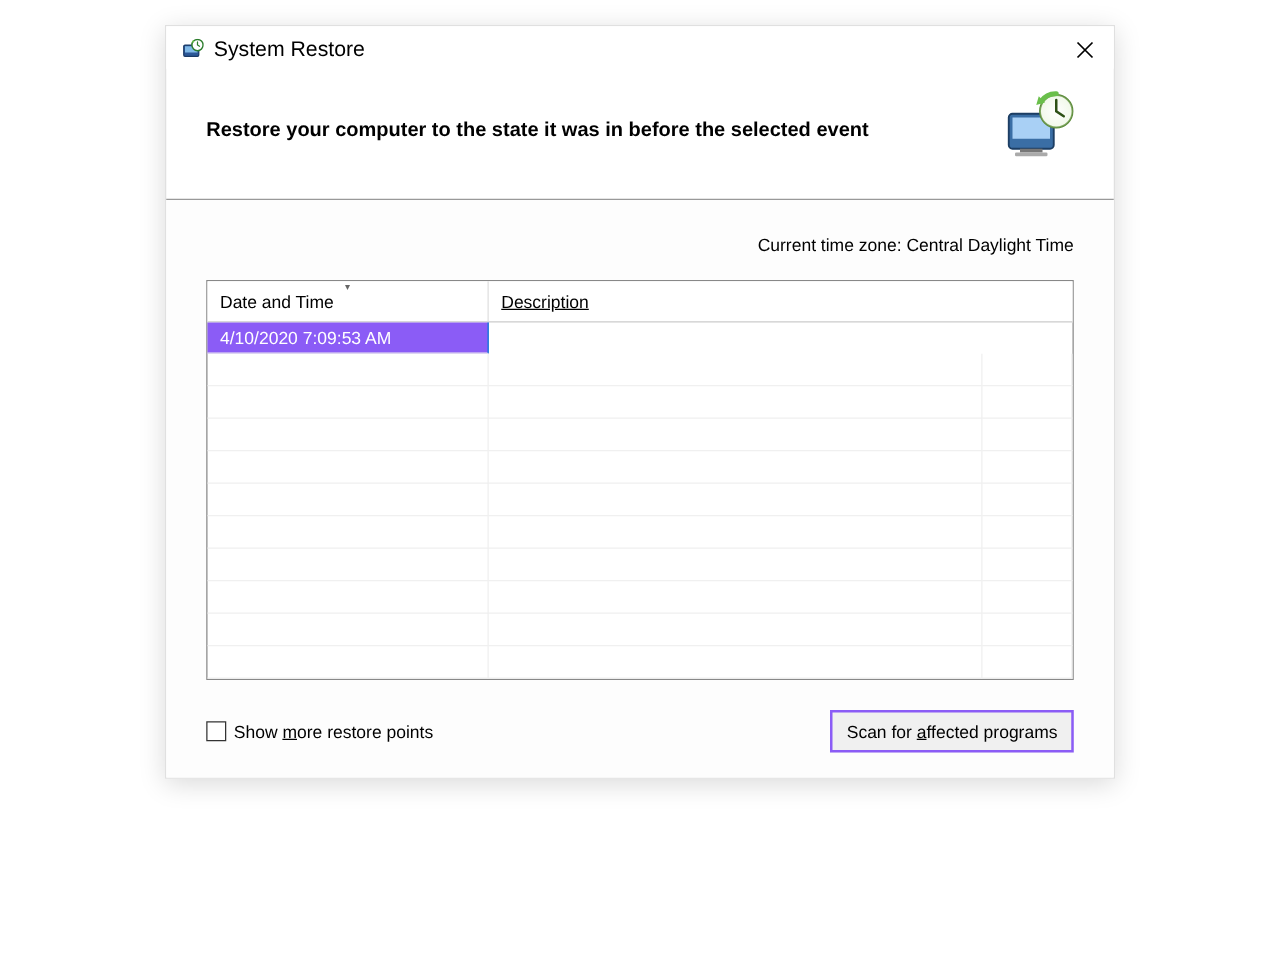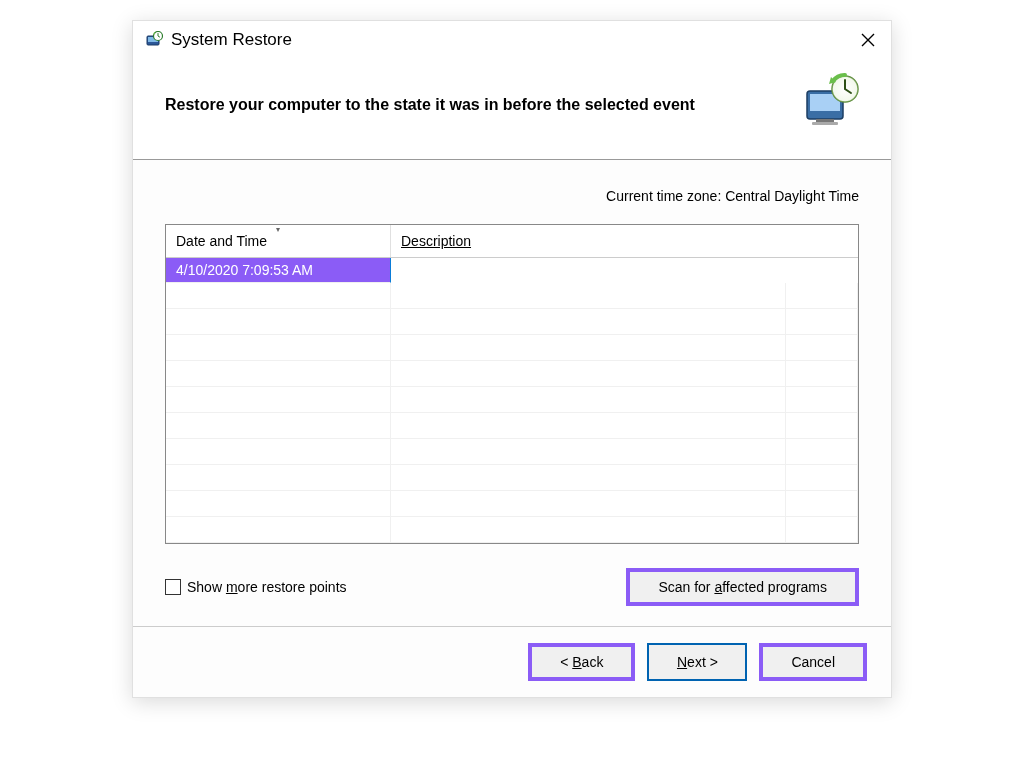--- a/index.html
+++ b/index.html
@@ -142,23 +142,23 @@
       font-size: 14px;
       cursor: pointer;
     }
     .chk {
       width: 16px;
       height: 16px;
       border: 1px solid #333;
       background: #fff;
     }
     .btn {
-      border: 4px solid #8b5cf6;
+      border: 2px solid #8b5cf6;
       background: #f0f0f0;
-      padding: 7px 28px;
+      padding: 7px 11px;
       font-size: 14px;
       cursor: pointer;
       font-family: inherit;
     }
     .btn .ak { text-decoration: underline; }
     .footer {
       border-top: 1px solid #ccc;
       padding: 16px 24px;
       display: flex;
       justify-content: flex-end;
@@ -298,23 +298,14 @@
           <span>Show </span><span class="ak" style="text-decoration:underline">m</span><span>ore restore points</span>
         </span>
       </label>
       <button class="btn">
         <span>Scan for </span><span class="ak">a</span><span>ffected programs</span>
       </button>
     </div>
 
   </div>
 
-  <div class="footer">
-    <button class="btn">
-      <span>&lt; </span><span class="ak">B</span><span>ack</span>
-    </button>
-    <button class="btn primary">
-      <span class="ak">N</span><span>ext &gt;</span>
-    </button>
-    <button class="btn">Cancel</button>
-  </div>
 
 </div>
 
 </body></html>

